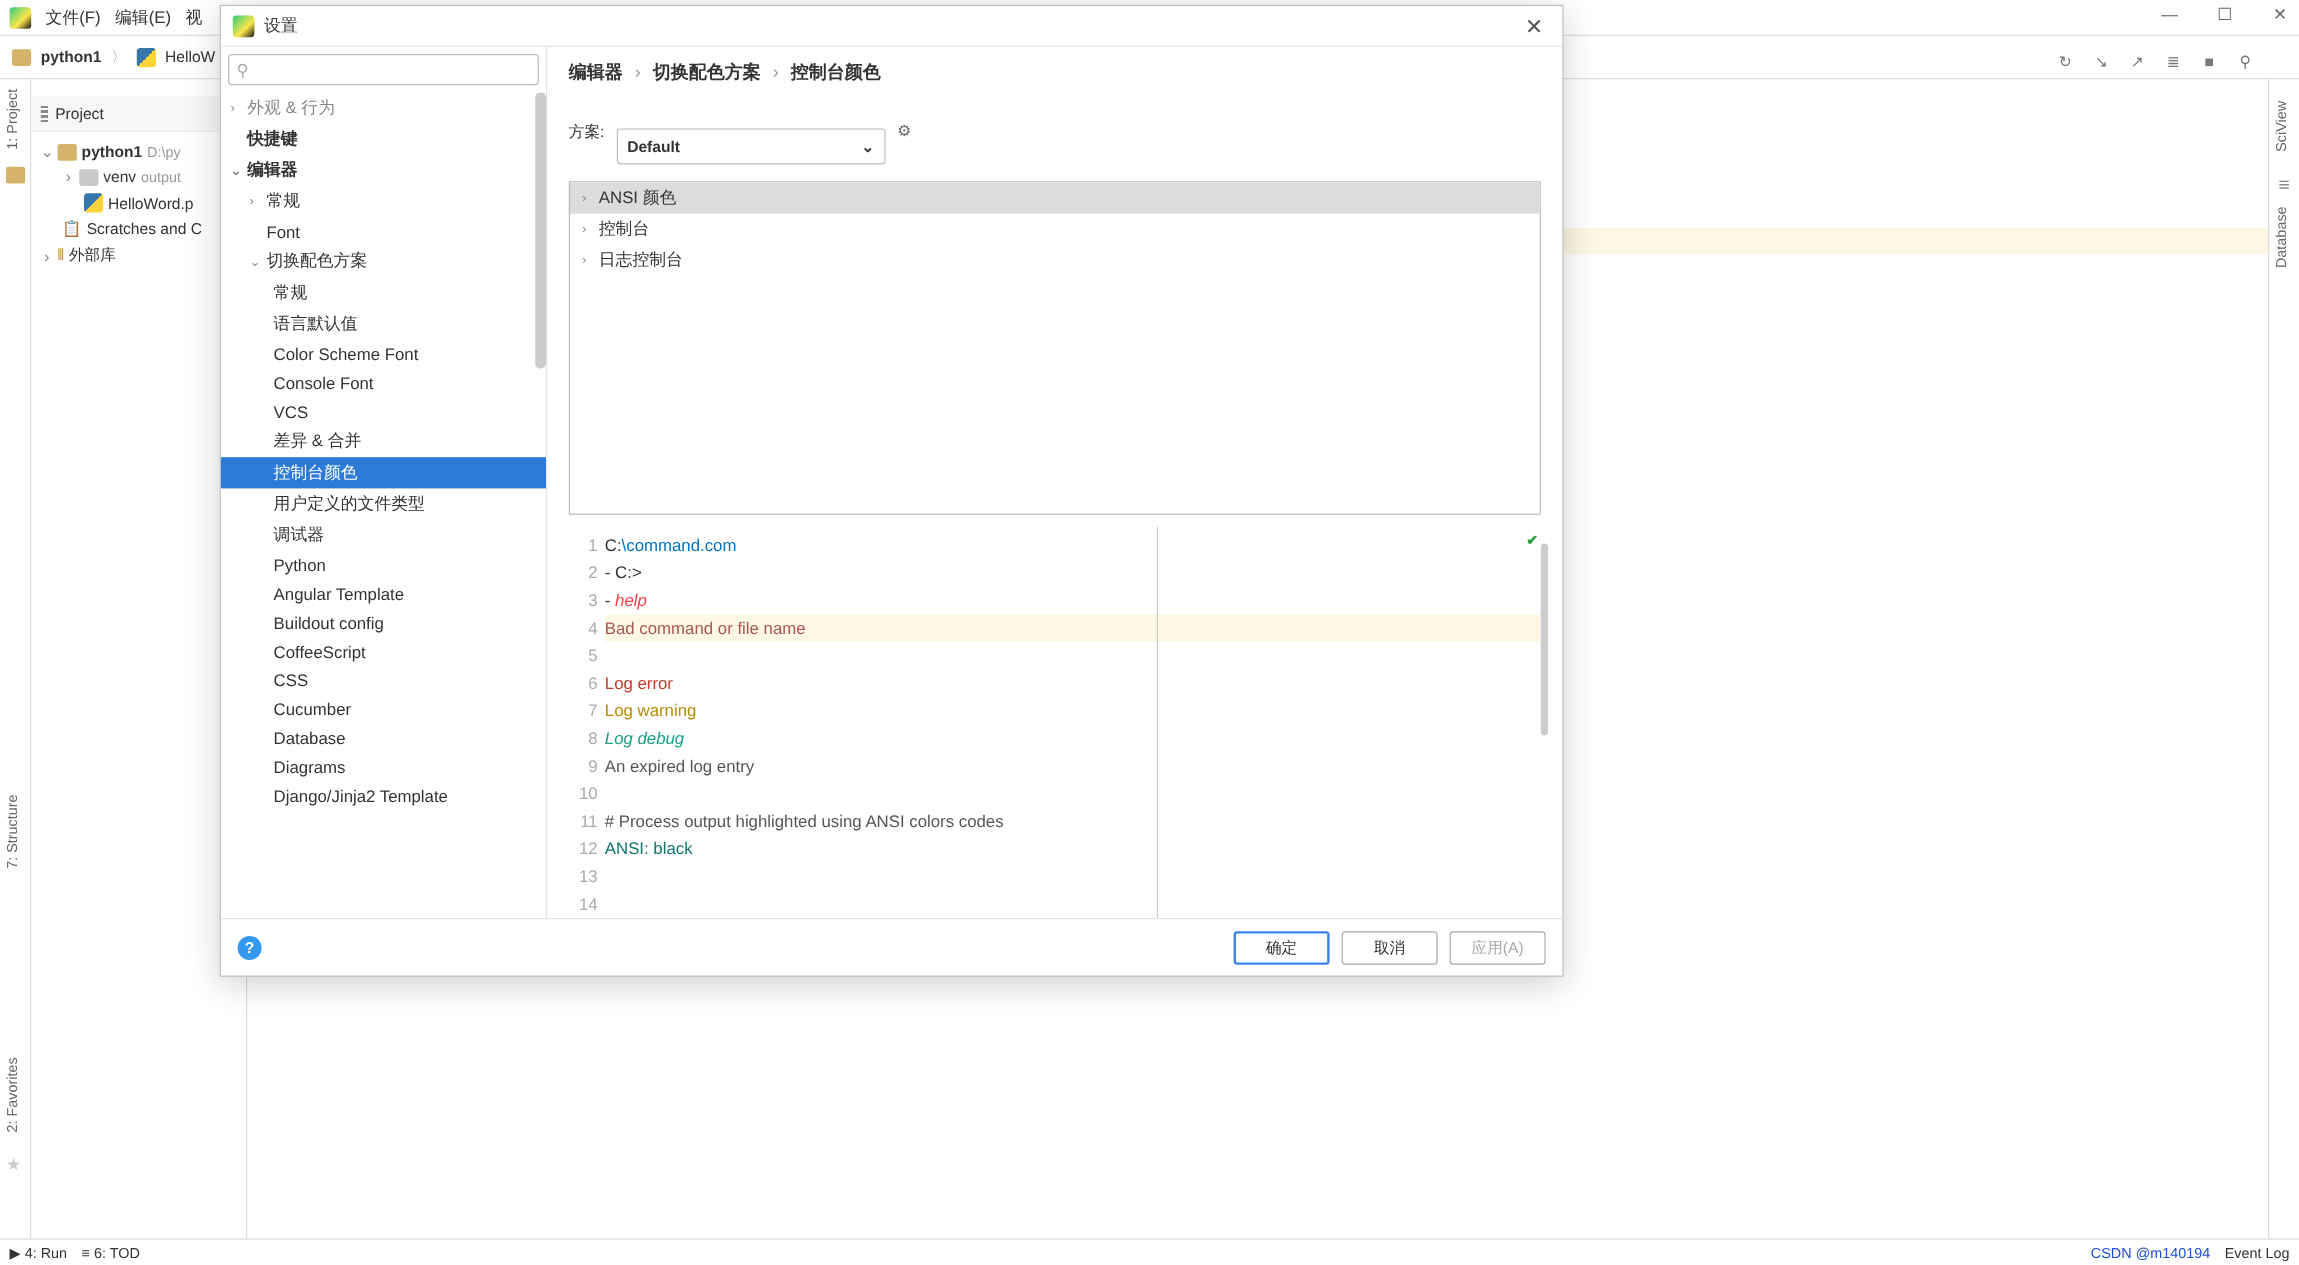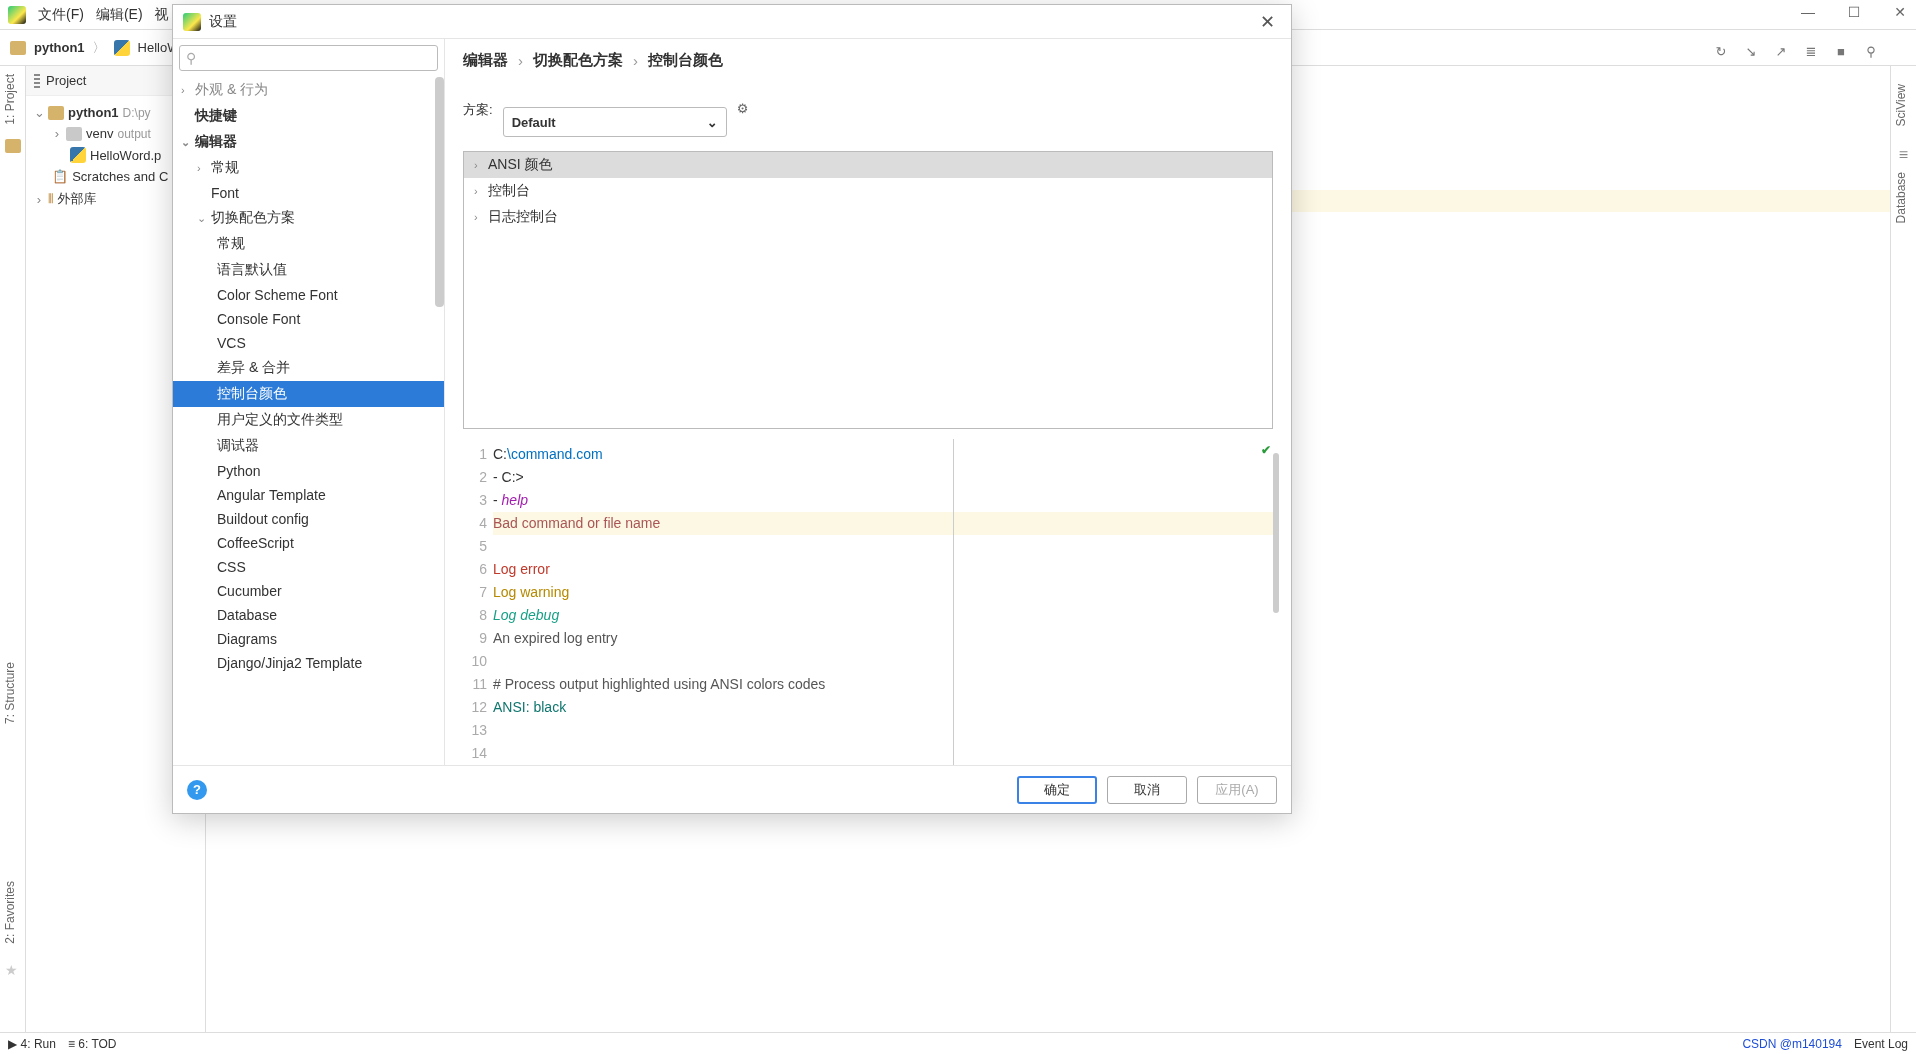--- a/index.html
+++ b/index.html
@@ -25,39 +25,39 @@
 .gutter-bot { position: absolute; bottom: 560px; }
 .star-icon::before { content: "★"; color: #ccc; font-size: 14px; }
 
 
 .gutter-right { position: absolute; right: 0; top: 66px; width: 26px; bottom: 22px; border-left: 1px solid #ddd; }
 .gutter-right .gutter-tab { writing-mode: vertical-rl; }
 .db-icon::before { content: "≡"; color: #888; font-size: 16px; }
 
 
 .project-panel { position: absolute; left: 26px; top: 66px; width: 180px; bottom: 22px; border-right: 1px solid #ddd; }
-.proj-header { height: 30px; display: flex; align-items: center; padding: 0 8px; gap: 6px; border-bottom: 1px solid #eee; background: #f7f7f7; }
+.proj-header { height: 30px; display: flex; align-items: center; padding: 0 8px; gap: 6px; border-bottom: 1px solid #eee; background: #f7f7f7; margin-top: 14px; }
 .proj-hdr-icon { width: 6px; height: 14px; background: repeating-linear-gradient(0deg,#888 0 2px,transparent 2px 4px); }
 .proj-tree { padding: 6px 4px; font-size: 13px; }
 .proj-node { display: flex; align-items: center; gap: 4px; padding: 3px 0; }
 .caret { width: 10px; text-align: center; color: #888; }
 .lib-text { color: #999; font-size: 12px; }
 
 
 .toolbar-right { position: absolute; right: 36px; top: 42px; display: flex; gap: 12px; align-items: center; }
 .tbicon { width: 18px; height: 18px; display: flex; align-items: center; justify-content: center; color: #777; }
 .hl-strip { position: absolute; right: 26px; top: 190px; width: 1430px; height: 22px; background: #fcf8e3; }
 
 
 .statusbar { position: absolute; bottom: 0; left: 0; right: 0; height: 22px; border-top: 1px solid #ddd; display: flex; align-items: center; padding: 0 8px; gap: 12px; font-size: 12px; }
 .statusbar .spacer { flex: 1; }
 .watermark { color: #1d4ed8; }
 
 
-.dialog { position: absolute; left: 172px; top: 4px; width: 1120px; height: 810px; background: #fff; border: 1px solid #bbb; box-shadow: 0 6px 28px rgba(0,0,0,0.2); display: flex; flex-direction: column; }
+.dialog { position: absolute; left: 183px; top: 4px; width: 1120px; height: 810px; background: #fff; border: 1px solid #bbb; box-shadow: 0 6px 28px rgba(0,0,0,0.2); display: flex; flex-direction: column; }
 .dlg-title { height: 34px; display: flex; align-items: center; padding: 0 10px; border-bottom: 1px solid #e5e5e5; }
 .dlg-title .logo { width: 18px; height: 18px; background: linear-gradient(135deg,#2bcb7a,#fde74c 60%,#111); border-radius: 3px; margin-right: 8px; }
 .dlg-title .title-text { font-size: 14px; }
 .dlg-close { margin-left: auto; font-size: 18px; color: #555; cursor: pointer; padding: 0 6px; }
 
 .dlg-body { flex: 1; display: flex; min-height: 0; }
 
 
 .settings-tree { width: 272px; border-right: 1px solid #e5e5e5; display: flex; flex-direction: column; }
 .search-row { padding: 6px; }
@@ -91,21 +91,21 @@
 .gutter { width: 30px; text-align: right; color: #aaa; padding: 4px 6px 0 0; }
 .gutter div { height: 23px; line-height: 23px; }
 .codearea { flex: 1; padding: 4px 0 0 0; }
 .codearea div { height: 23px; line-height: 23px; white-space: pre; }
 .preview .vdiv { position: absolute; left: 490px; top: 0; bottom: 0; border-right: 1px solid #ccc; }
 .preview .check { position: absolute; right: 2px; top: 4px; color: #2a9b3a; font-size: 12px; font-weight: bold; }
 .preview .vscroll { position: absolute; right: -6px; top: 14px; width: 6px; height: 160px; background: #ccc; border-radius: 3px; }
 
 .c-cmd { color: #0070c0; }
 .c-dash { color: #333; }
-.c-help { color: #a21caf; font-style: italic; }
+.c-help { color: #ef4444; font-style: italic; }
 .c-bad { background: #fcf8e3; display: block; }
 .c-bad span{ color: #a55; }
 .c-err { color: #c0392b; }
 .c-warn { color: #b58900; }
 .c-info { color: #27ae60; }
 .c-verb { color: #2980b9; }
 .c-dbg { color: #16a085; font-style: italic; }
 .c-exp { color: #555; }
 .c-comment { color: #555; }
 .c-ansi { color: #0f766e; }

